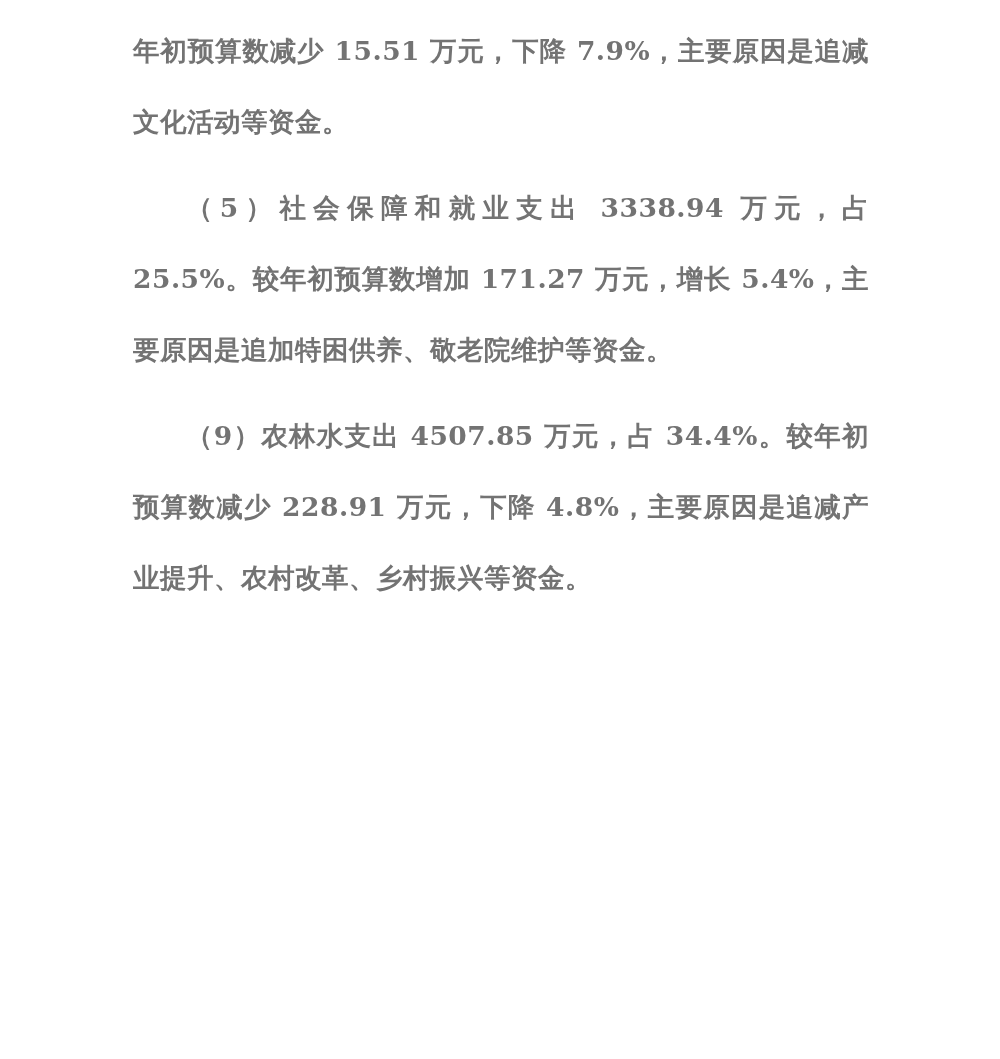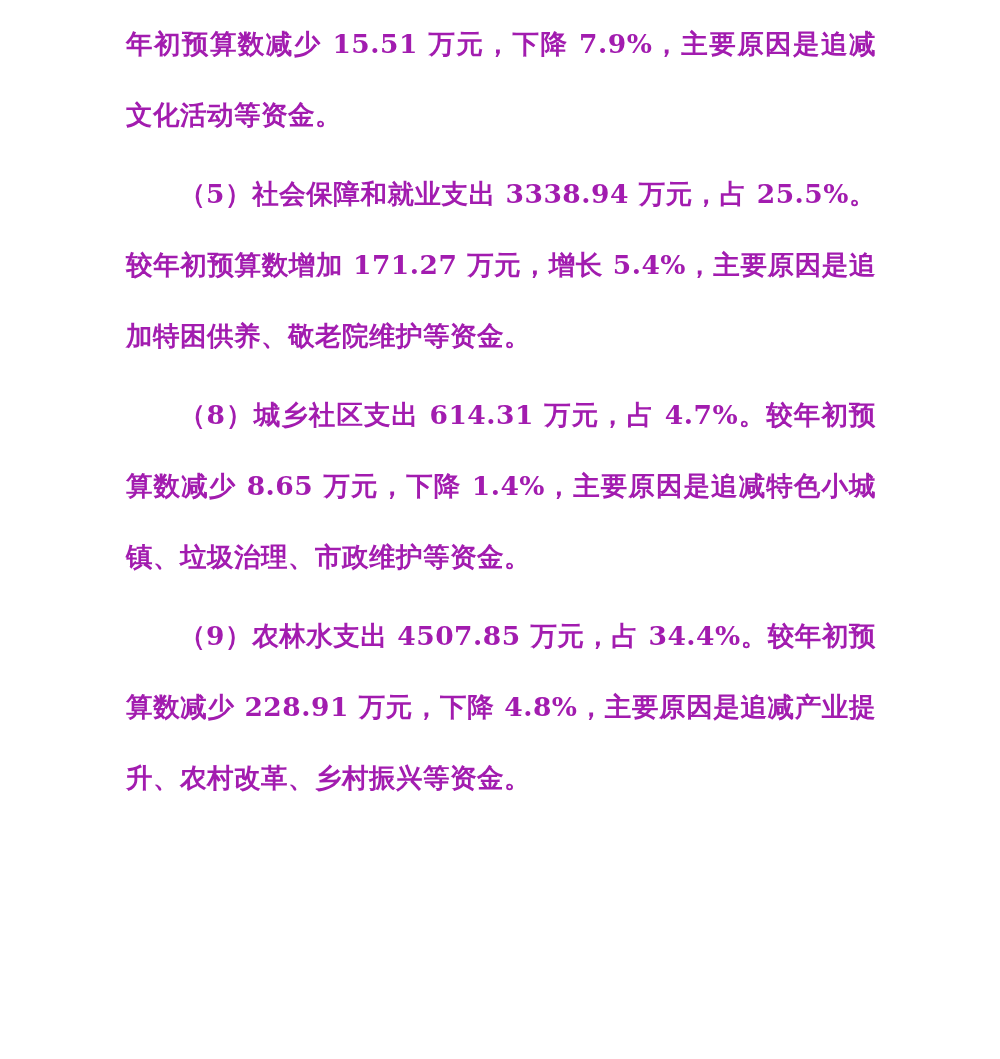--- a/index.html
+++ b/index.html
@@ -15,38 +15,37 @@
     overflow: hidden;
     font-family: "DejaVu Serif", "Liberation Serif", serif;
   }
   .body-text {
     position: absolute;
     left: 118px;
     top: 0px;
     width: 766px;
   }
   p.para {
-    margin: 8px;
+    margin: 15px;
     padding: 0;
     font-size: 26.5px;
     line-height: 71px;
-    color: #a21caf;
+    color: #737373;
     text-align: justify;
     text-justify: inter-ideograph;
     letter-spacing: 0.5px;
     font-weight: 600;
   }
   p.indent {
     text-indent: 53px;
   }
 </style>
 </head>
 <body>
 
 <div class="page">
   <div class="body-text">
     <p class="para">年初预算数减少 15.51 万元，下降 7.9%，主要原因是追减文化活动等资金。</p>
     <p class="para indent">（5）社会保障和就业支出 3338.94 万元，占 25.5%。较年初预算数增加 171.27 万元，增长 5.4%，主要原因是追加特困供养、敬老院维护等资金。</p>
-    <p class="para indent">（8）城乡社区支出 614.31 万元，占 4.7%。较年初预算数减少 8.65 万元，下降 1.4%，主要原因是追减特色小城镇、垃圾治理、市政维护等资金。</p>
     <p class="para indent">（9）农林水支出 4507.85 万元，占 34.4%。较年初预算数减少 228.91 万元，下降 4.8%，主要原因是追减产业提升、农村改革、乡村振兴等资金。</p>
 
   </div>
 </div>
 
 </body></html>

